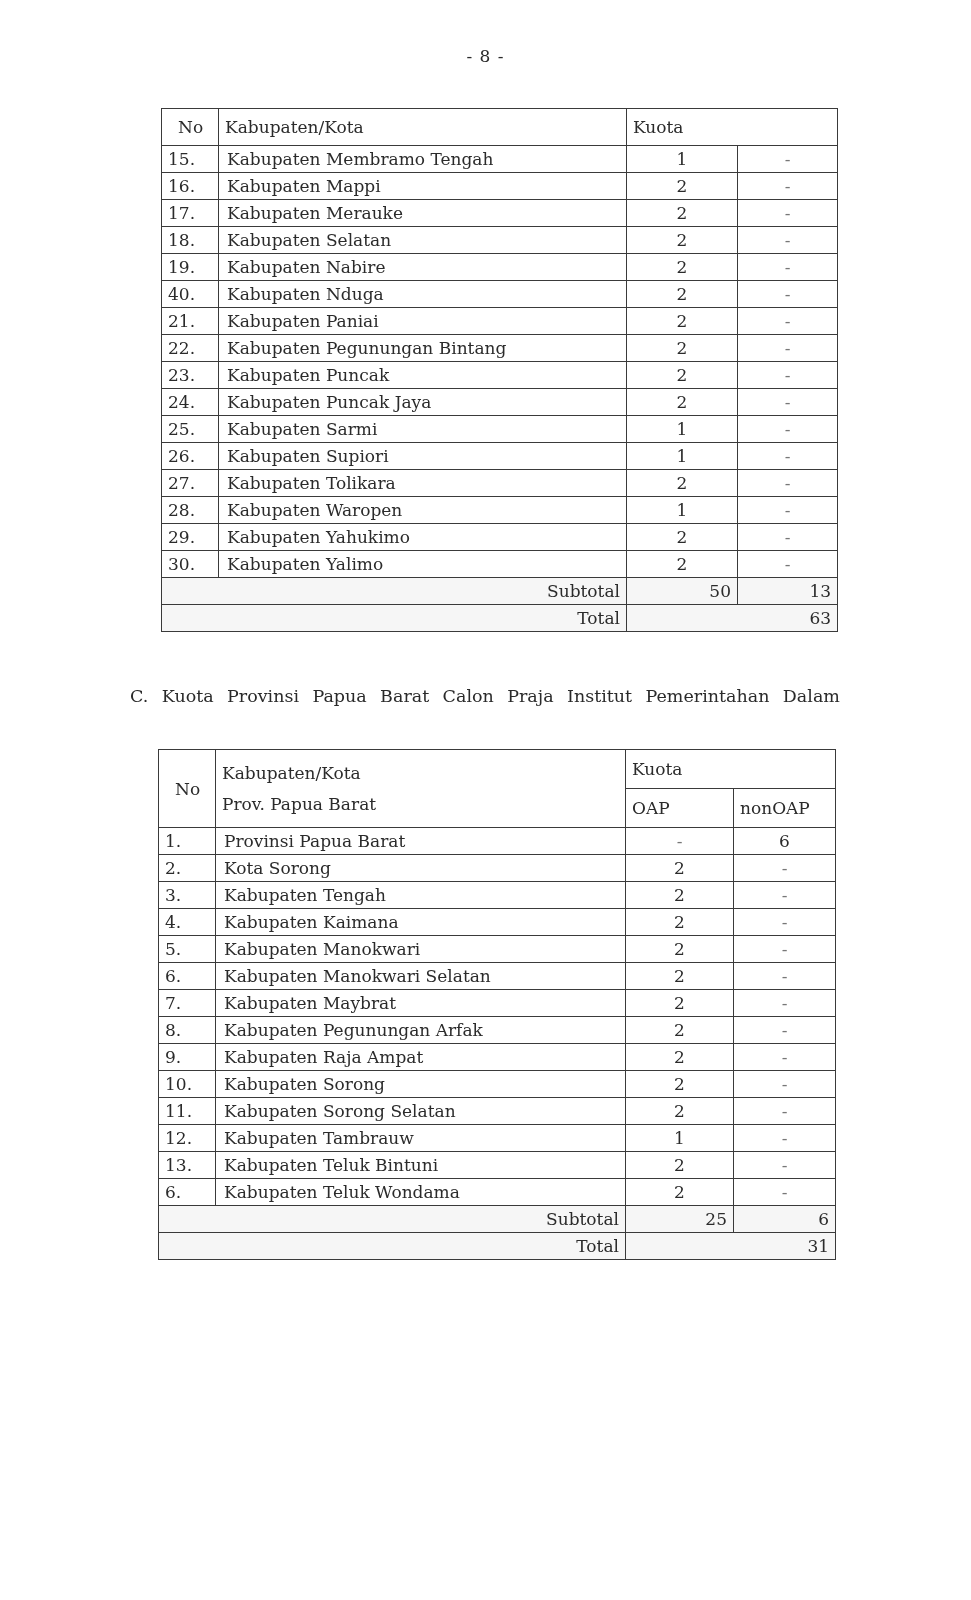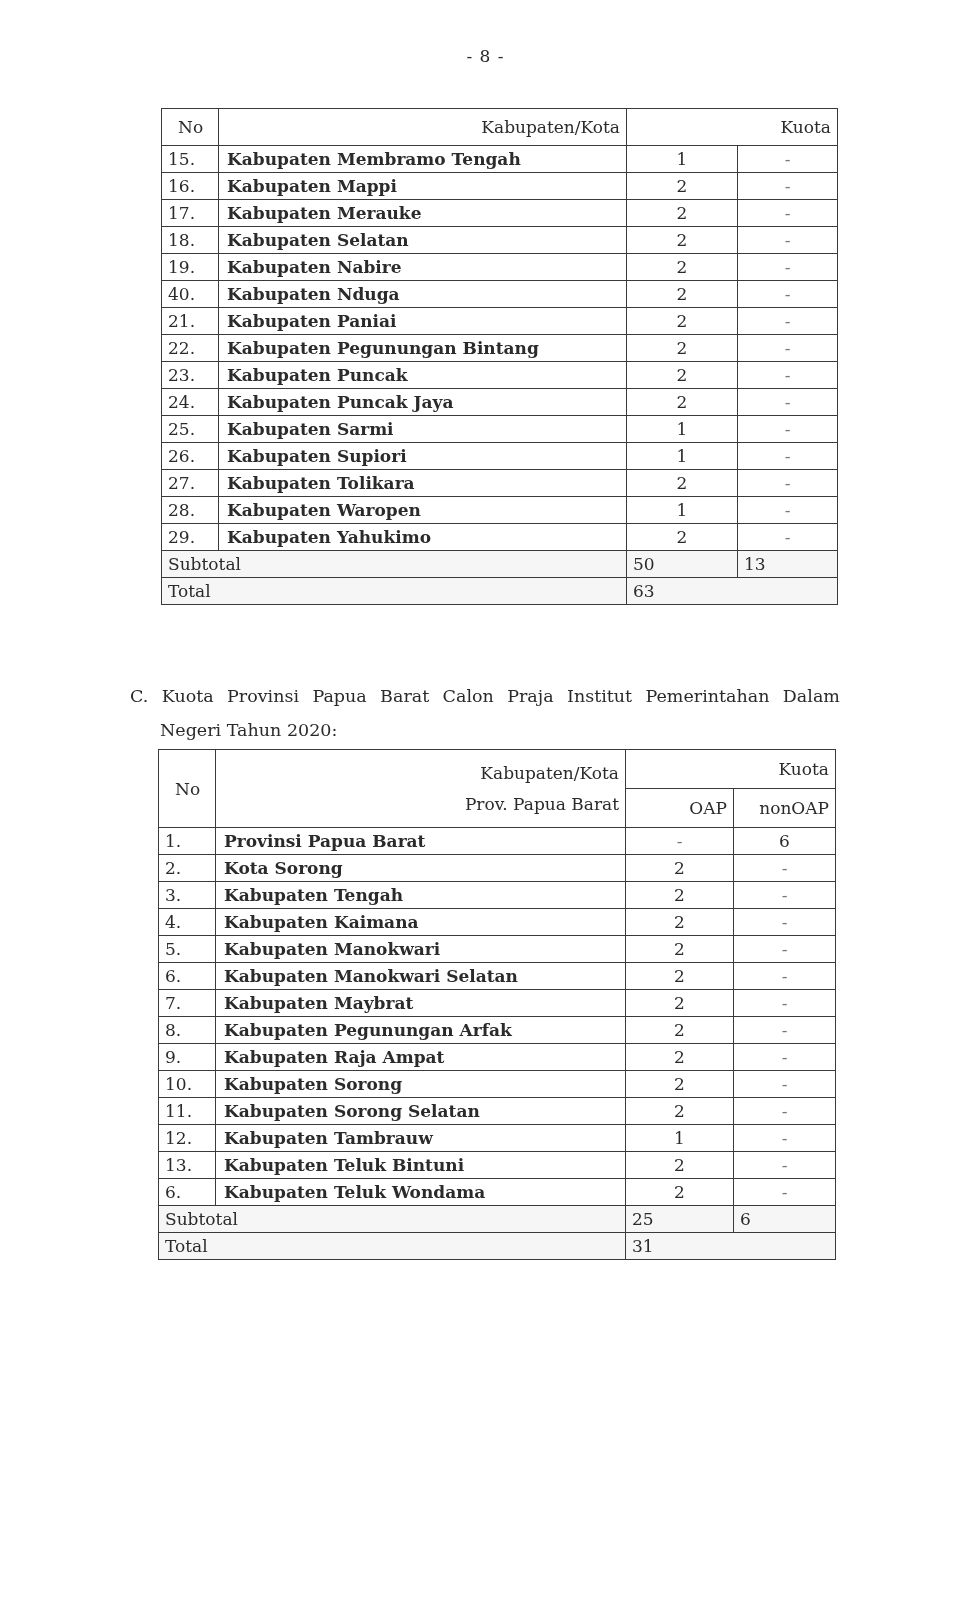--- a/index.html
+++ b/index.html
@@ -14,25 +14,25 @@
   }
   table.q {
     position: absolute; border-collapse: collapse; table-layout: fixed;
     font-size: 17px; color: #2b2b2b;
   }
   table.q td {
     border: 1px solid #3a3a3a; padding: 0 6px; height: 26px;
     line-height: 26px; white-space: nowrap; overflow: hidden;
   }
   table.q td.no { text-align: left; padding-right: 6px; }
-  table.q td.name { text-align: left; padding-left: 8px; font-weight: bold; }
+  table.q td.name { text-align: left; padding-left: 8px; }
   table.q td.num { text-align: center; }
   table.q td.dash { text-align: center; color: #777; }
-  table.q tr.hdr td { text-align: right; }
-  table.q tr.sum td { text-align: left; background: #f6f6f6; }
+  table.q tr.hdr td { text-align: left; }
+  table.q tr.sum td { text-align: right; background: #f6f6f6; }
   #table1 { left: 161px; top: 108px; width: 676px; }
   #table1 tr.hdr td { height: 36px; line-height: 36px; }
   #table2 { left: 158px; top: 749px; width: 677px; }
   #table2 tr.hdr2 td { height: 38px; line-height: 38px; }
   .section-c {
     position: absolute; left: 130px; top: 679px; width: 710px;
     font-size: 17.5px; line-height: 34px; text-align: justify;
   }
   .section-c .cont { padding-left: 30px; display: block; }
   .first-line { display: flex; justify-content: space-between; }
@@ -135,20 +135,26 @@
       </tr>
     <tr>
         <td class="no">28.</td>
         <td class="name">Kabupaten Waropen</td>
         <td class="num">1</td>
         <td class="dash">-</td>
       </tr>
     <tr>
         <td class="no">29.</td>
         <td class="name">Kabupaten Yahukimo</td>
+        <td class="num">2</td>
+        <td class="dash">-</td>
+      </tr>
+    <tr>
+        <td class="no">30.</td>
+        <td class="name">Kabupaten Yalimo</td>
         <td class="num">2</td>
         <td class="dash">-</td>
       </tr>
     <tr class="sum">
       <td colspan="2">Subtotal</td>
       <td>50</td>
       <td>13</td>
     </tr>
     <tr class="sum">
       <td colspan="2">Total</td>
@@ -163,21 +169,20 @@
     <span>Kuota</span>
     <span>Provinsi</span>
     <span>Papua</span>
     <span>Barat</span>
     <span>Calon</span>
     <span>Praja</span>
     <span>Institut</span>
     <span>Pemerintahan</span>
     <span>Dalam</span>
   </div>
-  <span class="cont">Negeri Tahun 2020:</span>
 </div>
 
 <table class="q" id="table2">
   <colgroup>
     <col style="width:57px">
       <col style="width:410px">
       <col style="width:108px">
       <col style="width:102px">
   </colgroup>
   <tbody>

